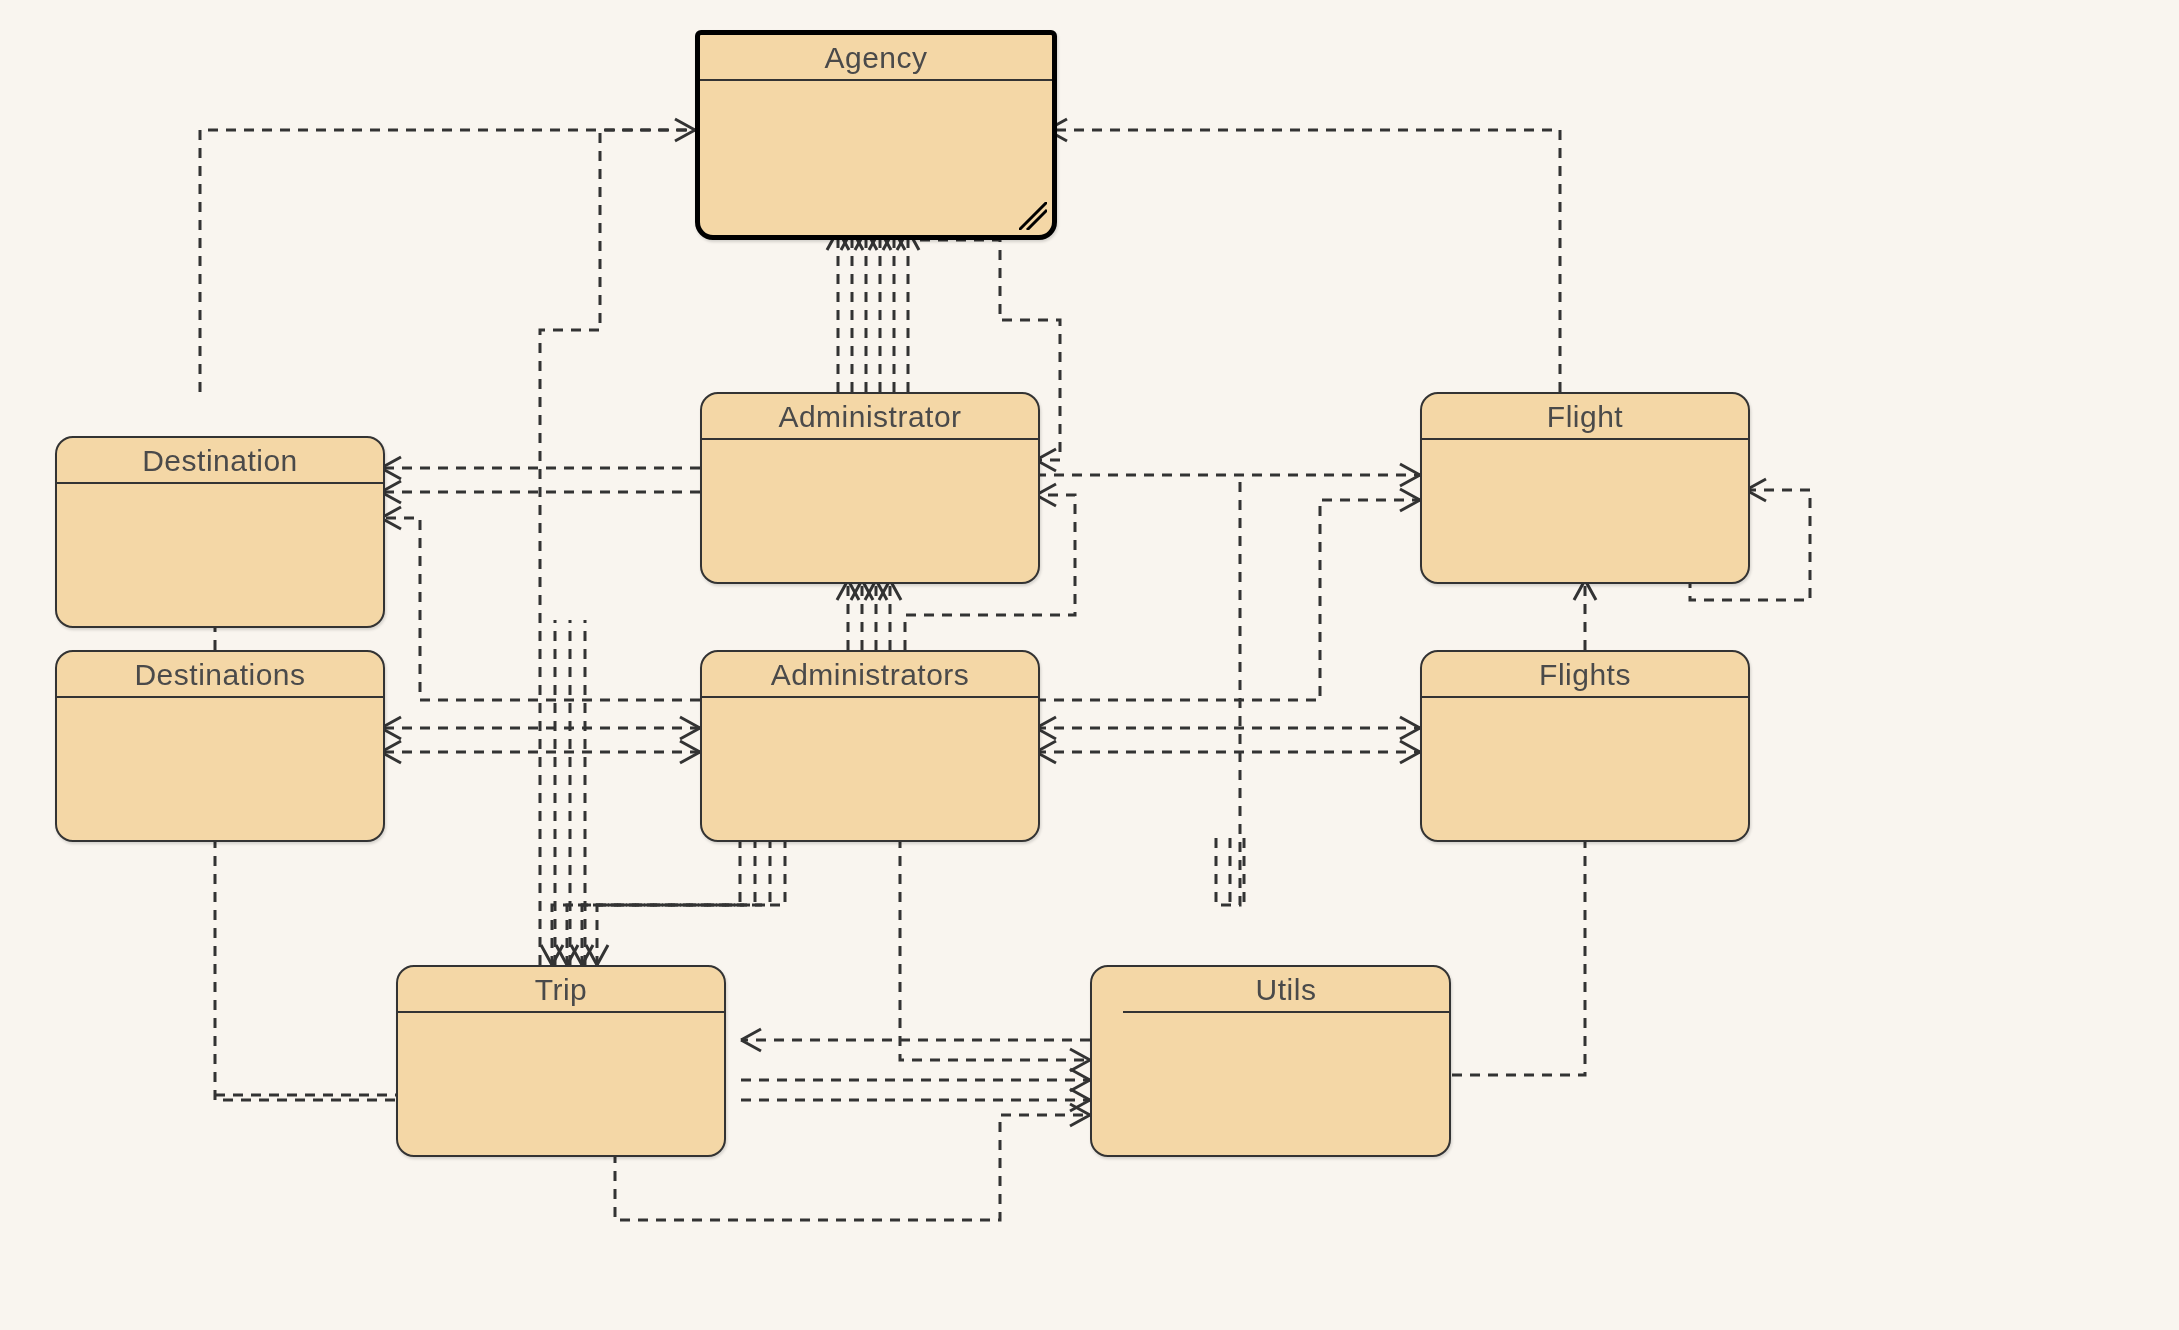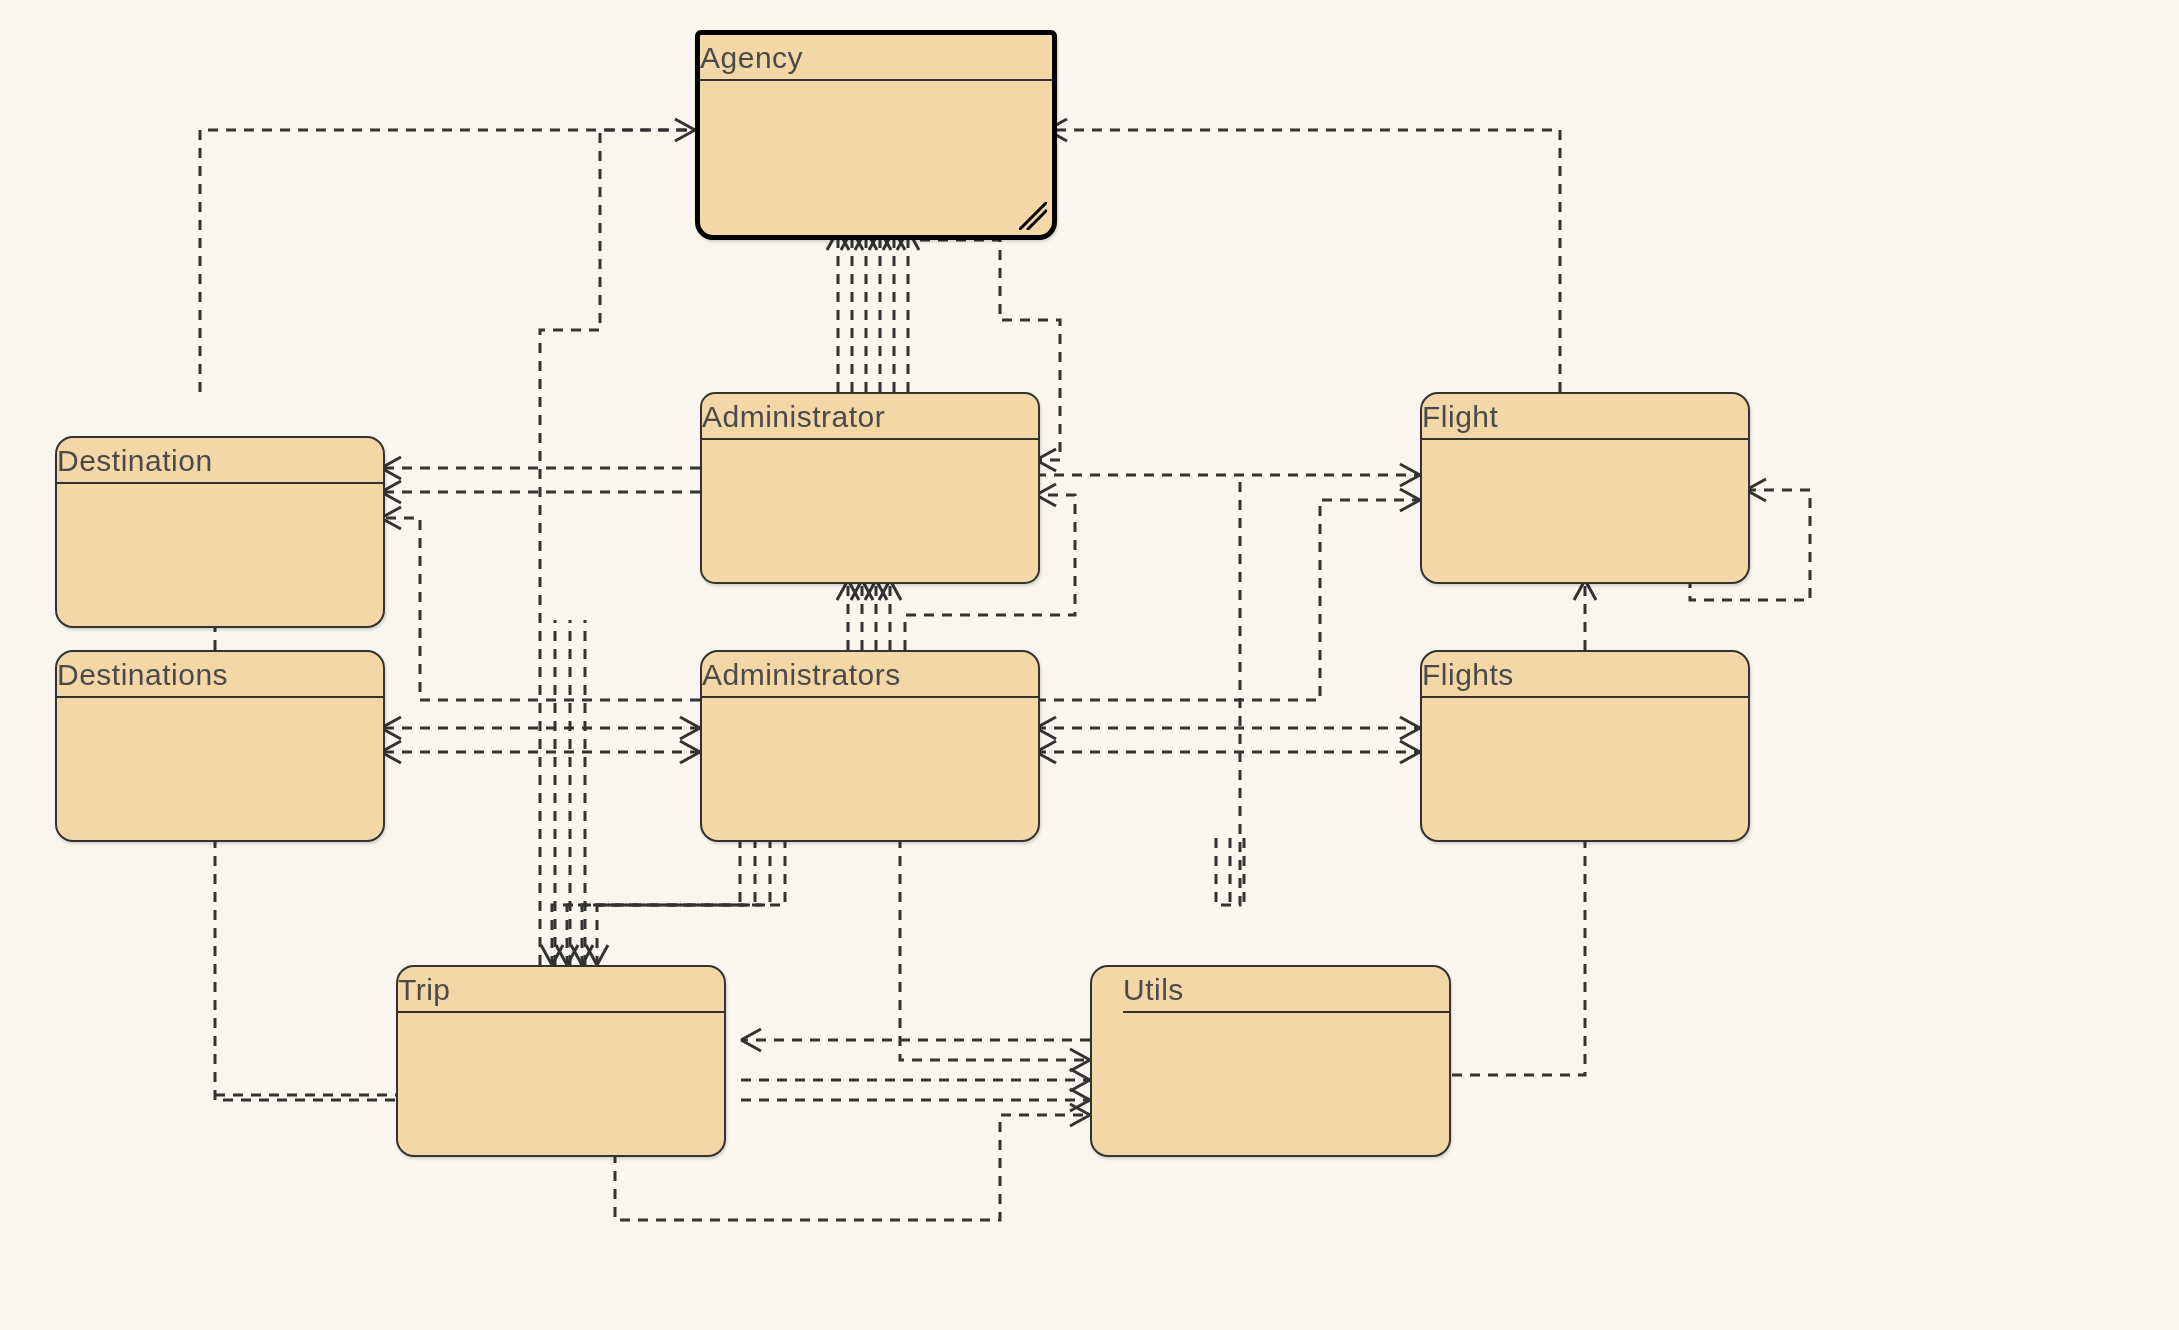--- a/index.html
+++ b/index.html
@@ -1,19 +1,19 @@
 <!DOCTYPE html>
 <html><head>
 <meta charset="utf-8">
 <style>
   html,body{margin:0;padding:0;width:100%;height:100%;}
   body{background:#ffffff;font-family:'Helvetica Neue',Arial,sans-serif;}
   .canvas{position:relative;width:2179px;height:1330px;background:#f9f5ef;}
   .uml-box{position:absolute;background:#f4d7a6;border:2px solid #333;border-radius:18px;box-shadow:1px 2px 3px rgba(0,0,0,0.15);overflow:hidden;}
-  .uml-box .title{font-size:30px;color:#4a4a4a;padding:6px 0 4px 0;border-bottom:2px solid #333;letter-spacing:.5px;}
+  .uml-box .title{text-align:center;font-size:30px;color:#4a4a4a;padding:6px 0 4px 0;border-bottom:2px solid #333;letter-spacing:.5px;}
   .uml-box.selected{border:5px solid #000;border-top-left-radius:6px;border-top-right-radius:6px;}
   .uml-box.selected .corner{position:absolute;right:5px;bottom:5px;width:28px;height:28px;}
   .uml-box.selected .corner svg{display:block;}
   svg.edges{position:absolute;left:0;top:0;pointer-events:none;}
   .arrow{stroke:#333;stroke-width:3;stroke-dasharray:10 8;fill:none;}
   .arrow-head{stroke:#333;stroke-width:3;fill:none;}
 </style>
 </head>
 <body>
 
@@ -183,21 +183,21 @@
       <svg width="28" height="28">
           <path d="M0 28 L28 0 M8 28 L28 8" stroke="#000" stroke-width="3" fill="none"></path>
         </svg>
     </div>
   </div>
 
   <div class="uml-box" style="left:55px;top:392px;width:326px;height:188px;margin-top:44px;">
     <div class="title">Destination</div>
   </div>
 
-  <div class="uml-box" style="left:700px;top:392px;width:336px;height:188px;border-radius:15px;">
+  <div class="uml-box" style="left:700px;top:392px;width:336px;height:188px;">
     <div class="title">Administrator</div>
   </div>
 
   <div class="uml-box" style="left:1420px;top:392px;width:326px;height:188px;">
     <div class="title">Flight</div>
   </div>
 
   <div class="uml-box" style="left:700px;top:650px;width:336px;height:188px;">
     <div class="title">Administrators</div>
   </div>

